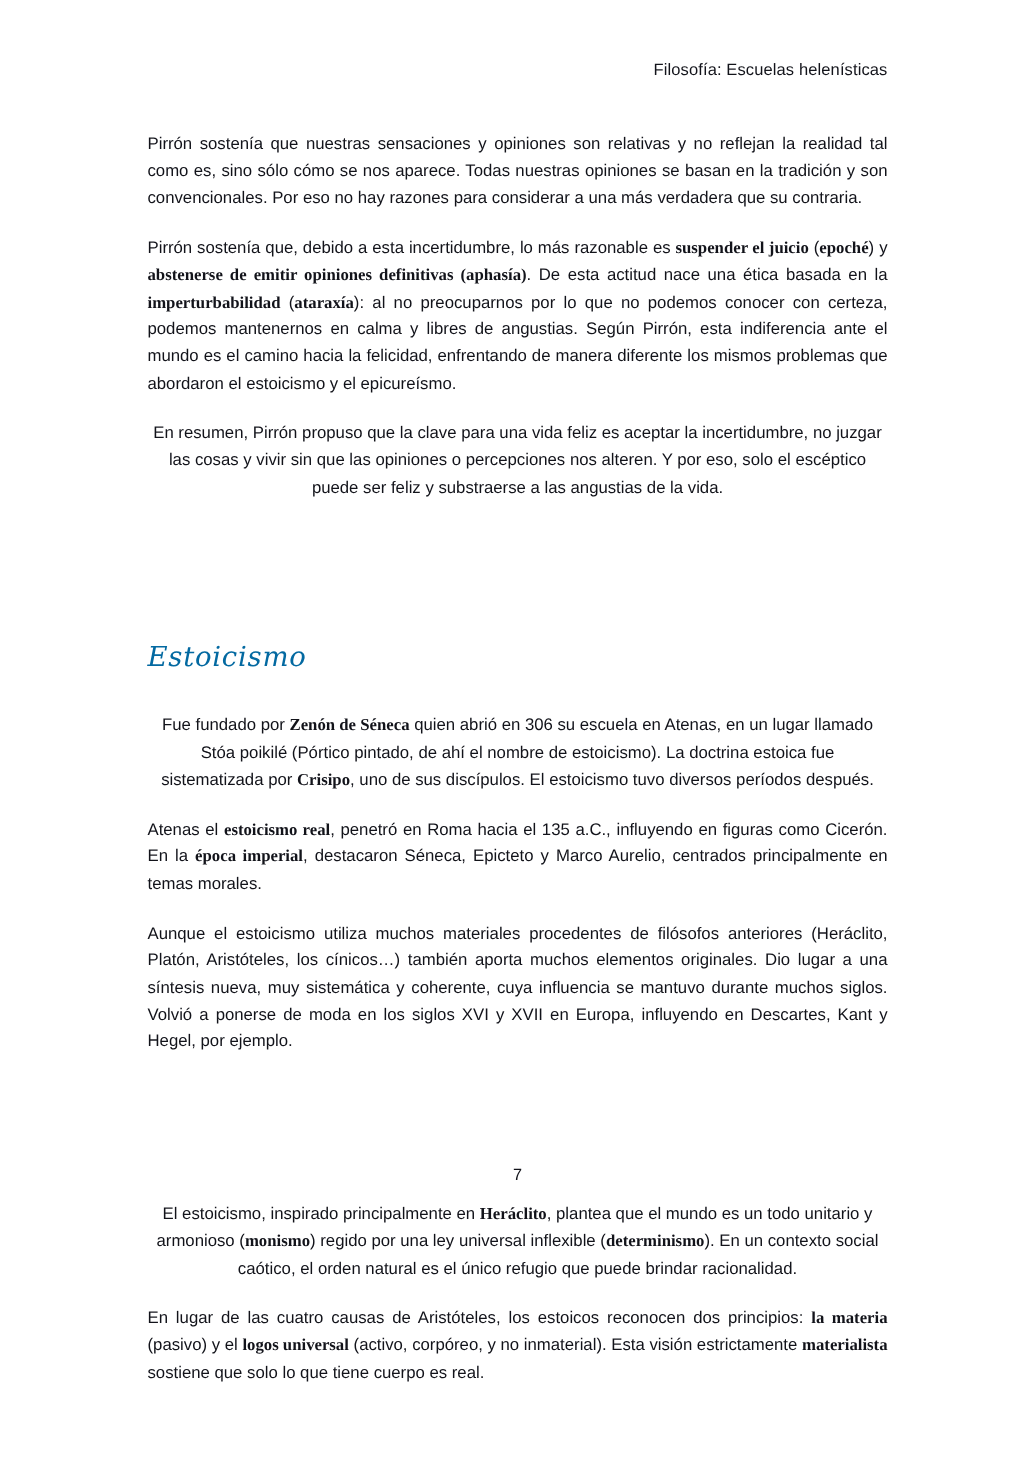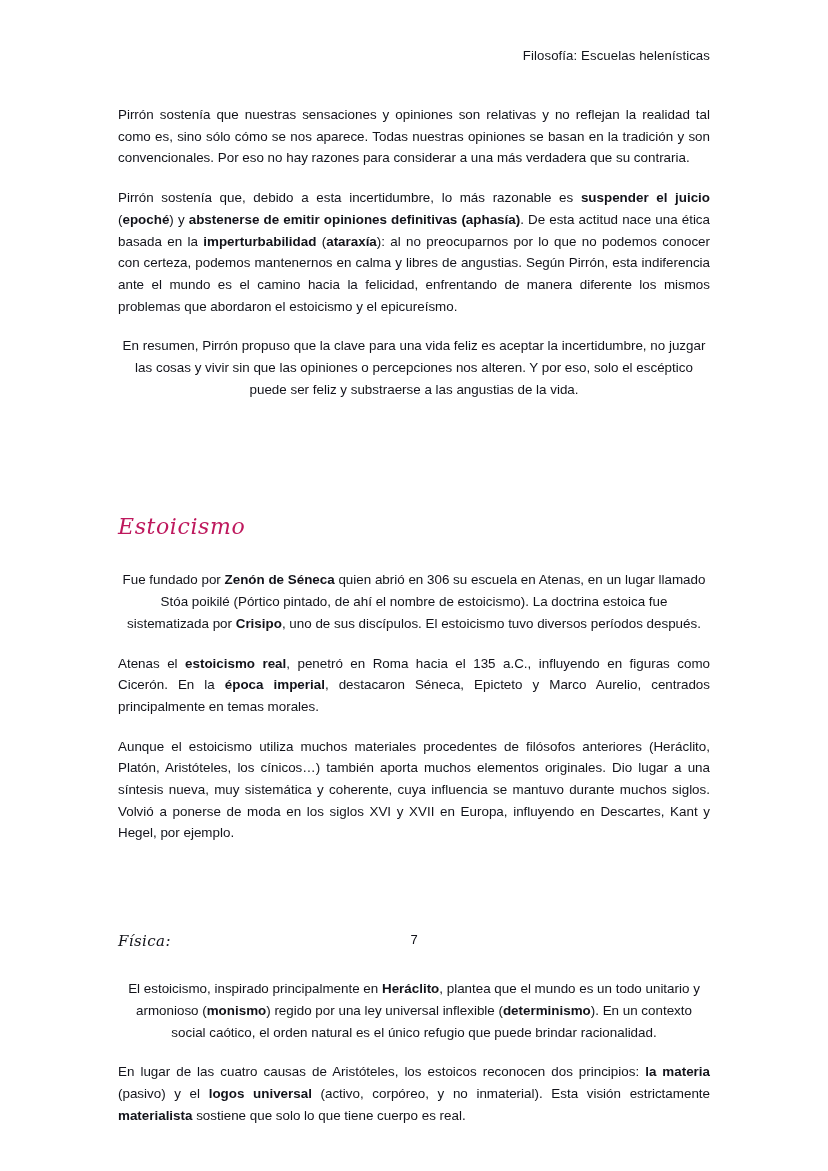--- a/index.html
+++ b/index.html
@@ -43,28 +43,29 @@
     text-align: justify;
     text-justify: inter-word;
     color: #12131a;
     hyphens: none;
   }
   p.para.left {
     text-align: center;
   }
   b, strong {
     font-weight: bold;
+    font-family: Liberation Serif, serif;
   }
   .section-title {
     font-family: "DejaVu Serif", serif;
     font-style: italic;
     font-size: 22px;
     font-weight: normal;
     letter-spacing: 0.6px;
-    color: #be185d;
+    color: #0369a1;
     margin: 0;
   }
   .sub-title {
     font-family: "DejaVu Serif", serif;
     font-style: italic;
     font-size: 15px;
     font-weight: normal;
     letter-spacing: 0.4px;
     color: #111218;
     margin: 0;
@@ -105,21 +106,20 @@
     <div class="spacer-title"></div>
 
     <p class="para left"><span>Fue fundado por </span><b>Zenón de Séneca</b><span> quien abrió en 306 su escuela en Atenas, en un lugar llamado Stóa poikilé (Pórtico pintado, de ahí el nombre de estoicismo). La doctrina estoica fue sistematizada por </span><b>Crisipo</b><span>, uno de sus discípulos. El estoicismo tuvo diversos períodos después.</span></p>
 
     <p class="para"><span>Atenas el </span><b>estoicismo real</b><span>, penetró en Roma hacia el 135 a.C., influyendo en figuras como Cicerón. En la </span><b>época imperial</b><span>, destacaron Séneca, Epicteto y Marco Aurelio, centrados principalmente en temas morales.</span></p>
 
     <p class="para"><span>Aunque el estoicismo utiliza muchos materiales procedentes de filósofos anteriores (Heráclito, Platón, Aristóteles, los cínicos…) también aporta muchos elementos originales. Dio lugar a una síntesis nueva, muy sistemática y coherente, cuya influencia se mantuvo durante muchos siglos. Volvió a ponerse de moda en los siglos XVI y XVII en Europa, influyendo en Descartes, Kant y Hegel, por ejemplo.</span></p>
 
     <div class="spacer-mid"></div>
 
-    <h3 class="sub-title">Física:</h3>
 
     <div class="spacer-sub"></div>
 
     <p class="para left"><span>El estoicismo, inspirado principalmente en </span><b>Heráclito</b><span>, plantea que el mundo es un todo unitario y armonioso (</span><b>monismo</b><span>) regido por una ley universal inflexible (</span><b>determinismo</b><span>). En un contexto social caótico, el orden natural es el único refugio que puede brindar racionalidad.</span></p>
 
     <p class="para"><span>En lugar de las cuatro causas de Aristóteles, los estoicos reconocen dos principios: </span><b>la materia</b><span> (pasivo) y el </span><b>logos universal</b><span> (activo, corpóreo, y no inmaterial). Esta visión estrictamente </span><b>materialista</b><span> sostiene que solo lo que tiene cuerpo es real.</span></p>
 
   </div>
 
   <div class="page-number">7</div>

